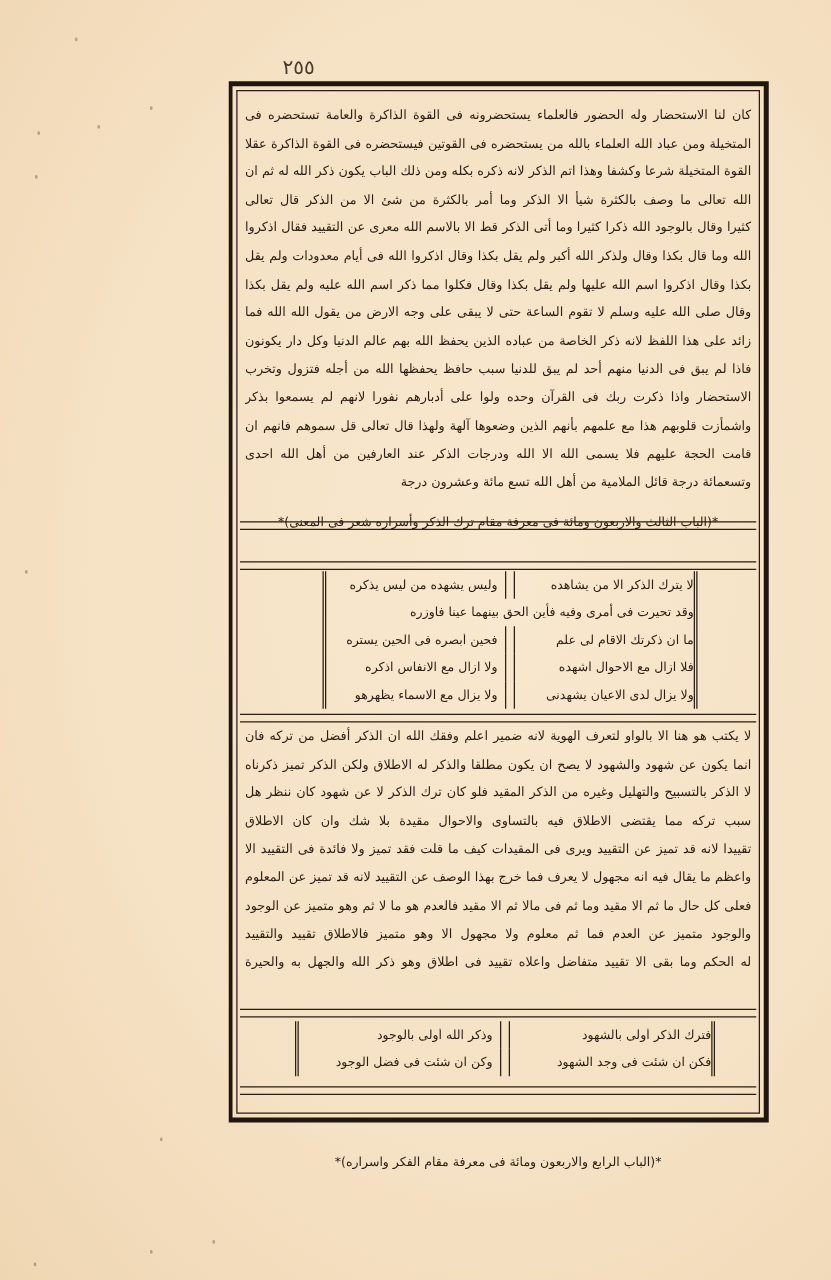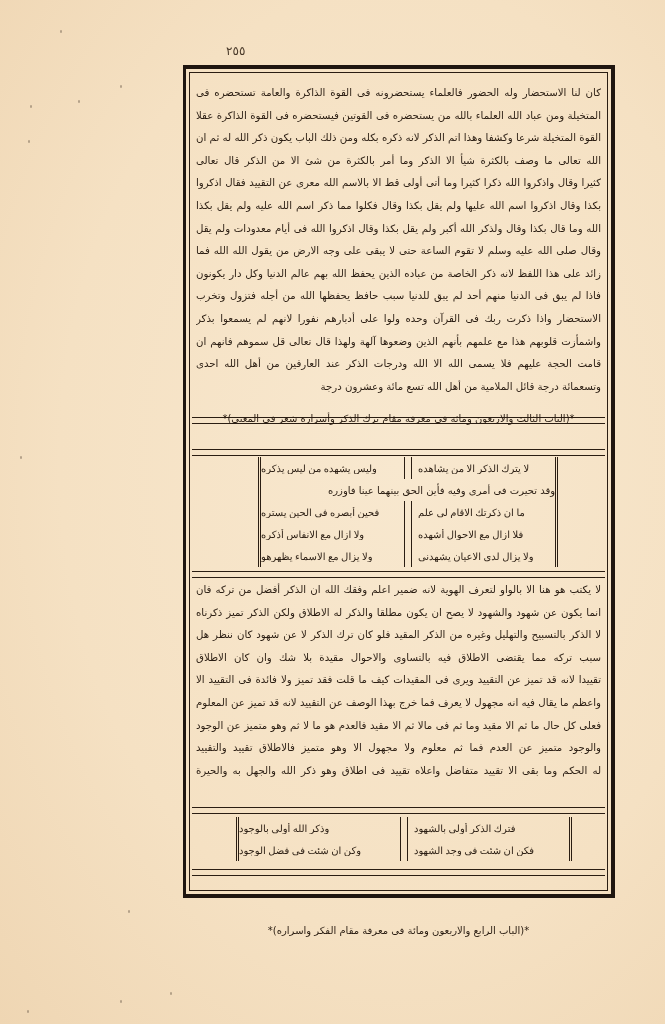--- a/index.html
+++ b/index.html
@@ -9,21 +9,21 @@
       position: relative;
       font-family: "DejaVu Sans", sans-serif;
       color: #2a1d12;
     }
     .page-shade {
       position: absolute; inset: 0;
       background: radial-gradient(ellipse at 60% 45%, #f8e8cf 0%, #f5e1c3 60%, #efd6b3 100%);
     }
     .page-number {
       position: absolute; left: 226px; top: 44px;
-      font-size: 12px; letter-spacing: 2px; color: #4a3a2a;
+      font-size: 16px; letter-spacing: 2px; color: #4a3a2a;
     }
     .frame {
       position: absolute; left: 183px; top: 65px; width: 432px; height: 833px;
       border-top: 4px solid #1f1610;
       border-bottom: 4px solid #1f1610;
       border-left: 3px solid #1f1610;
       border-right: 4px solid #1f1610;
       box-sizing: border-box;
     }
     .frame-inner {
@@ -49,21 +49,21 @@
       position: absolute; left: 10px; right: 10px;
       direction: rtl; text-align: center;
       font-size: 10px; line-height: 20px;
     }
     .verse-box {
       position: absolute; direction: rtl;
       border-left: 3px double #2a1d12; border-right: 3px double #2a1d12;
       font-size: 10px;
     }
     .verse-row { display: flex; height: 22px; align-items: center; }
-    .hemistich { flex: 1; text-align: left; white-space: nowrap; overflow: hidden; font-family: Liberation Serif, serif; }
+    .hemistich { flex: 1; text-align: right; white-space: nowrap; overflow: hidden; }
     .verse-sep { width: 6px; height: 100%; border-left: 1px solid #2a1d12; border-right: 1px solid #2a1d12; margin: 0 6px; }
     .verse-full { width: 100%; text-align: right; white-space: nowrap; }
     .speck { position: absolute; width: 2px; height: 3px; background: #8a7a66; border-radius: 1px; opacity: .6; }
   </style>
 </head>
 <body>
 
 <div class="page-shade"></div>
 
 <div class="page-number">٢٥٥</div>
@@ -80,23 +80,23 @@
 <div class="speck" style="left:27px;top:1010px"></div>
 
 <div class="frame">
   <div class="frame-inner"></div>
 
   <div class="text-block block-1">
     <span class="text-line">كان لنا الاستحضار وله الحضور فالعلماء يستحضرونه فى القوة الذاكرة والعامة تستحضره فى القوة</span>
     <span class="text-line">المتخيلة ومن عباد الله العلماء بالله من يستحضره فى القوتين فيستحضره فى القوة الذاكرة عقلا وشرعا وفى</span>
     <span class="text-line">القوة المتخيلة شرعا وكشفا وهذا اتم الذكر لانه ذكره بكله ومن ذلك الباب يكون ذكر الله له ثم ان</span>
     <span class="text-line">الله تعالى ما وصف بالكثرة شيأ الا الذكر وما أمر بالكثرة من شئ الا من الذكر قال تعالى والذاكرين الله</span>
-    <span class="text-line">كثيرا وقال واذكروا الله ذكرا كثيرا وما أتى أولى قط الا بالاسم الله معرى عن التقييد فقال اذكروا</span>
+    <span class="text-line">كثيرا وقال بالوجود الله ذكرا كثيرا وما أتى الذكر قط الا بالاسم الله معرى عن التقييد فقال اذكروا</span>
+    <span class="text-line">الله وما قال بكذا وقال ولذكر الله أكبر ولم يقل بكذا وقال اذكروا الله فى أيام معدودات ولم يقل</span>
     <span class="text-line">بكذا وقال اذكروا اسم الله عليها ولم يقل بكذا وقال فكلوا مما ذكر اسم الله عليه ولم يقل بكذا</span>
-    <span class="text-line">الله وما قال بكذا وقال ولذكر الله أكبر ولم يقل بكذا وقال اذكروا الله فى أيام معدودات ولم يقل</span>
     <span class="text-line">وقال صلى الله عليه وسلم لا تقوم الساعة حتى لا يبقى على وجه الارض من يقول الله الله فما قيده بأمر</span>
     <span class="text-line">زائد على هذا اللفظ لانه ذكر الخاصة من عباده الذين يحفظ الله بهم عالم الدنيا وكل دار يكونون فيها</span>
     <span class="text-line">فاذا لم يبق فى الدنيا منهم أحد لم يبق للدنيا سبب حافظ يحفظها الله من أجله فتزول وتخرب وكم من قائل</span>
     <span class="text-line">الاستحضار واذا ذكرت ربك فى القرآن وحده ولوا على أدبارهم نفورا لانهم لم يسمعوا بذكر شركائهم</span>
     <span class="text-line">واشمأزت قلوبهم هذا مع علمهم بأنهم الذين وضعوها آلهة ولهذا قال تعالى قل سموهم فانهم ان سموهم</span>
     <span class="text-line">قامت الحجة عليهم فلا يسمى الله الا الله ودرجات الذكر عند العارفين من أهل الله احدى وخمسون</span>
     <span class="text-line last">وتسعمائة درجة قائل الملامية من أهل الله تسع مائة وعشرون درجة</span>
   </div>
 
   <div class="rule-double" style="top:348px"></div>

